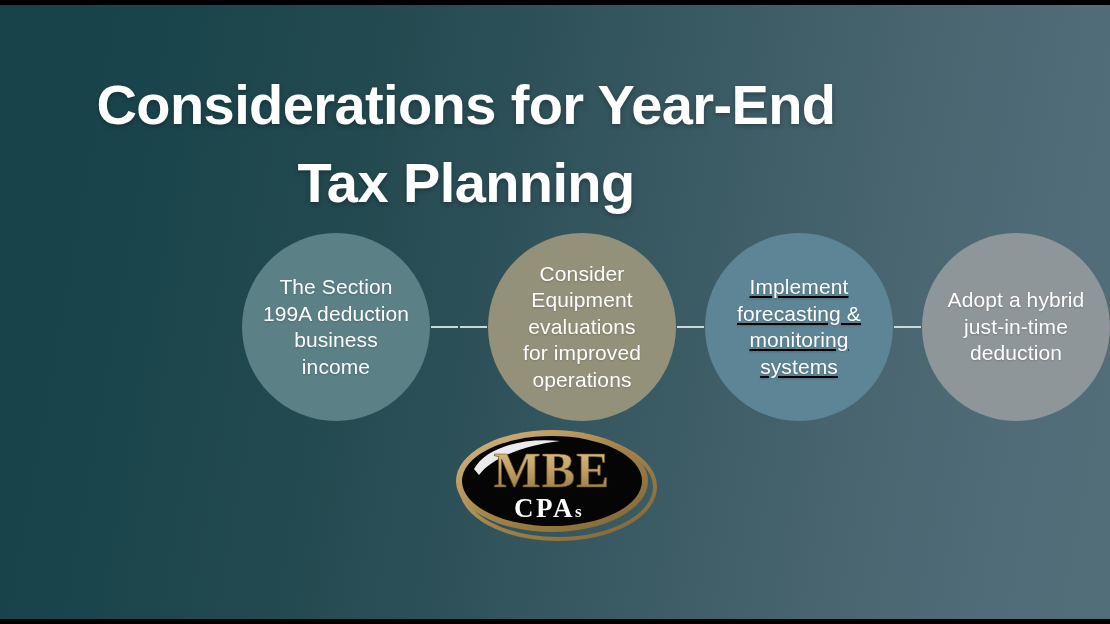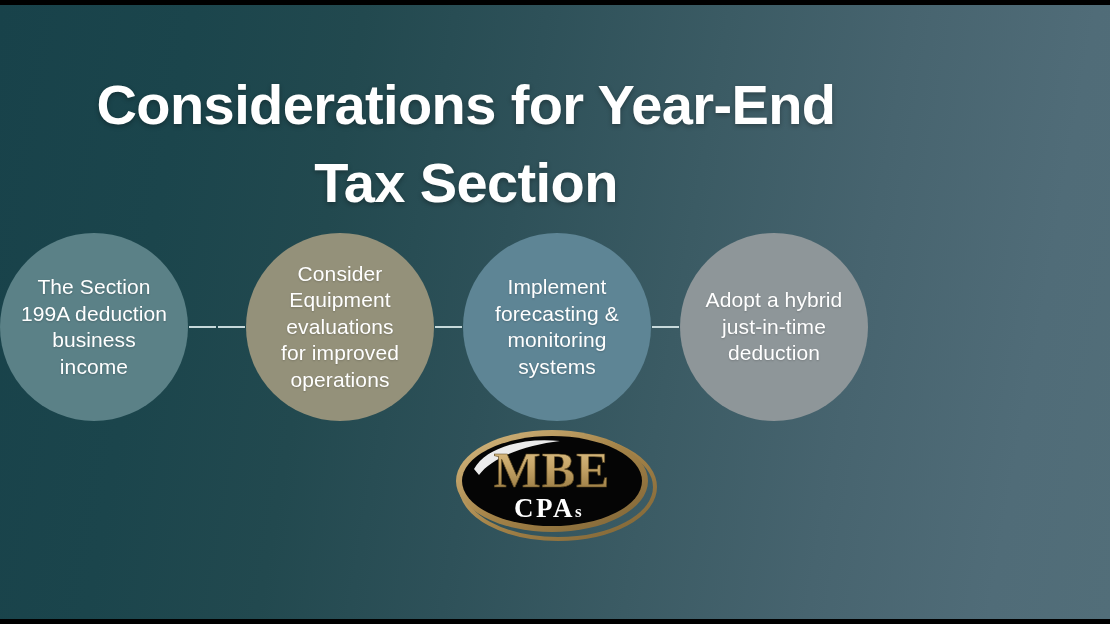--- a/index.html
+++ b/index.html
@@ -63,21 +63,21 @@
 
   
   .circle-row {
     position:absolute;
     top:229px;
     left:0;
     width:1110px;
     height:196px;
     display:flex;
     align-items:center;
-    justify-content:flex-start;
+    justify-content:flex-end;
     z-index:10;
   }
 
   .node {
     position:relative;
     display:flex;
     align-items:center;
   }
 
   .circle {
@@ -127,21 +127,21 @@
 </style>
 </head>
 <body>
 
 <div class="slide">
 
   <div class="letterbox top"></div>
 
   <div class="title">
     <span class="title-line">Considerations for Year-End</span>
-    <span class="title-line">Tax Section</span>
+    <span class="title-line">Tax Planning</span>
   </div>
 
   <div class="circle-row">
 
     <div class="node">
       <div class="circle" id="c0" style="background: rgb(91, 129, 135);">
         <span class="circle-label">The Section
 199A deduction
 business
 income</span>
@@ -159,21 +159,21 @@
 Equipment
 evaluations
 for improved
 operations</span>
       </div>
     </div>
 
     <div class="connector" style="background: rgb(207, 224, 226);"></div>
 
     <div class="node">
-      <div class="circle" id="c3" style="background: rgb(94, 133, 149);">
+      <div class="circle" id="c3" style="background: rgb(94, 133, 149); text-decoration: underline;">
         <span class="circle-label">Implement
 forecasting &amp;
 monitoring
 systems</span>
       </div>
     </div>
 
     <div class="connector" style="background: rgb(207, 224, 226);"></div>
 
     <div class="node">

